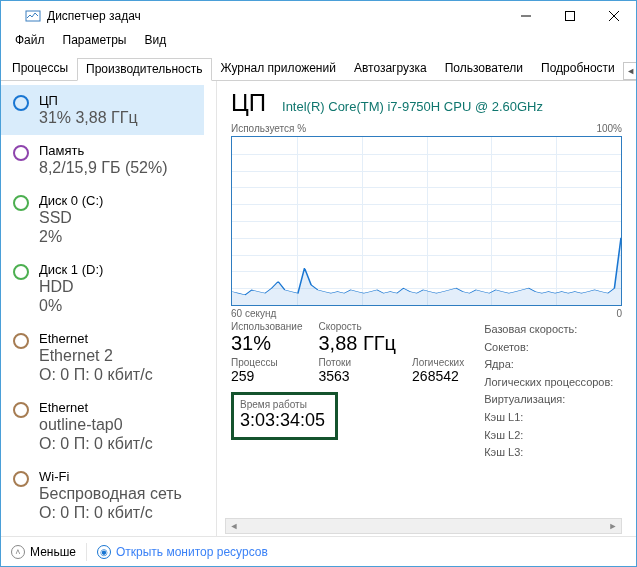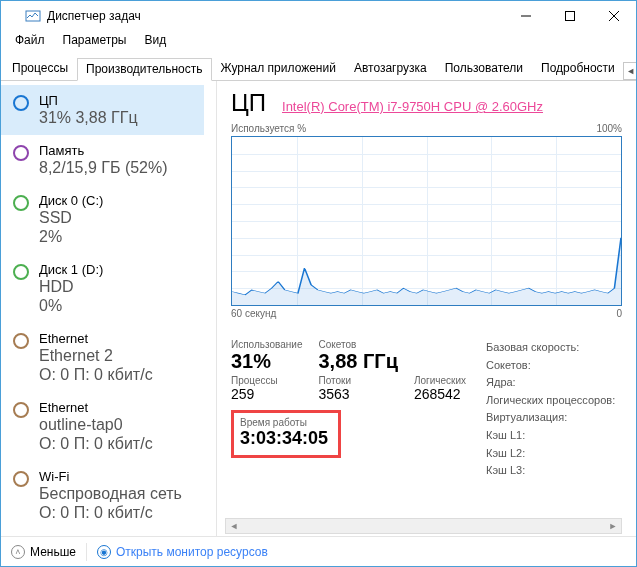--- a/index.html
+++ b/index.html
@@ -27,36 +27,36 @@
 .ring.blue { border-color: #1976d2; }
 .ring.purple { border-color: #8e44ad; }
 .ring.green { border-color: #4caf50; }
 .ring.brown { border-color: #a67c52; }
 .sitem .lbl { font-size: 13px; }
 .sitem .sub { font-size: 16px; color: #555; margin-top: 1px; }
 
 .main { flex: 1; padding: 8px 14px 4px 14px; position: relative; overflow: hidden; }
 .heading { display: flex; align-items: baseline; gap: 16px; margin-bottom: 6px; }
 .heading .big { font-size: 24px; font-weight: 400; }
-.heading .sm { font-size: 13px; color: #ec4899; text-decoration: underline; }
+.heading .sm { font-size: 13px; color: #0f766e; }
 
 .chart-head { display: flex; justify-content: space-between; font-size: 10px; color: #666; margin-bottom: 2px; }
 .chart { width: 100%; height: 170px; border: 1px solid #2e7cc0; background: #fff; position: relative; }
 .chart .grid-h { position: absolute; left: 0; right: 0; border-top: 1px solid #e4eef8; }
 .chart .grid-v { position: absolute; top: 0; bottom: 0; border-left: 1px solid #e4eef8; }
 .chart svg { position: absolute; inset: 0; width: 100%; height: 100%; }
-.chart-foot { display: flex; justify-content: space-between; font-size: 10px; color: #666; margin-top: 2px; margin-bottom: 20px; }
+.chart-foot { display: flex; justify-content: space-between; font-size: 10px; color: #666; margin-top: 2px; margin-bottom: 2px; }
 
 .stats { display: flex; gap: 20px; }
 .stats-l { display: grid; grid-template-columns: auto auto auto; column-gap: 16px; row-gap: 2px; }
 .stat-label { font-size: 10px; color: #666; }
-.stat-val { font-size: 20px; font-weight: 700; }
+.stat-val { font-size: 20px; font-weight: 400; }
 .stat-val-s { font-size: 14px; }
 .stats-r { font-size: 11px; color: #555; line-height: 1.6; }
-.uptime-box { border: 3px solid #ef4444; padding: 4px 10px 6px 6px; margin-top: 8px; display: inline-block; }
+.uptime-box { border: 3px solid #14532d; padding: 4px 10px 6px 6px; margin-top: 8px; display: inline-block; }
 
 .hscroll { position: absolute; left: 8px; right: 14px; bottom: 2px; height: 16px; background: #f0f0f0; border: 1px solid #dcdcdc; display:flex; justify-content: space-between; align-items:center; font-size:9px; color:#888;}
 .hscroll .ar{width:16px;text-align:center;}
 
 .footer { height: 30px; border-top: 1px solid #e5e5e5; display: flex; align-items: center; padding: 0 10px; gap: 10px; }
 .foot-btn { display: flex; align-items: center; gap: 5px; font-size: 12px; }
 .circ { width: 14px; height: 14px; border: 1.5px solid #888; border-radius: 50%; display: inline-flex; align-items: center; justify-content: center; font-size: 9px; color: #888; }
 .circ.blue { border-color: #1976d2; color: #1976d2; }
 .footer .lnk { color: #3b82f6; }
 .sep{width:1px;background:#e5e5e5;height:18px;}
@@ -202,21 +202,21 @@
     </div>
 
     <div class="stats">
       <div>
         <div class="stats-l">
           <div>
               <div class="stat-label">Использование</div>
                <div class="stat-val">31%</div>
             </div>
           <div>
-              <div class="stat-label">Сокетов</div>
+              <div class="stat-label">Скорость</div>
                <div class="stat-val">3,88 ГГц</div>
             </div>
           <div></div>
           <div>
               <div class="stat-label">Процессы</div>
                <div class="stat-val-s">259</div>
             </div>
           <div>
               <div class="stat-label">Потоки</div>
                <div class="stat-val-s">3563</div>

